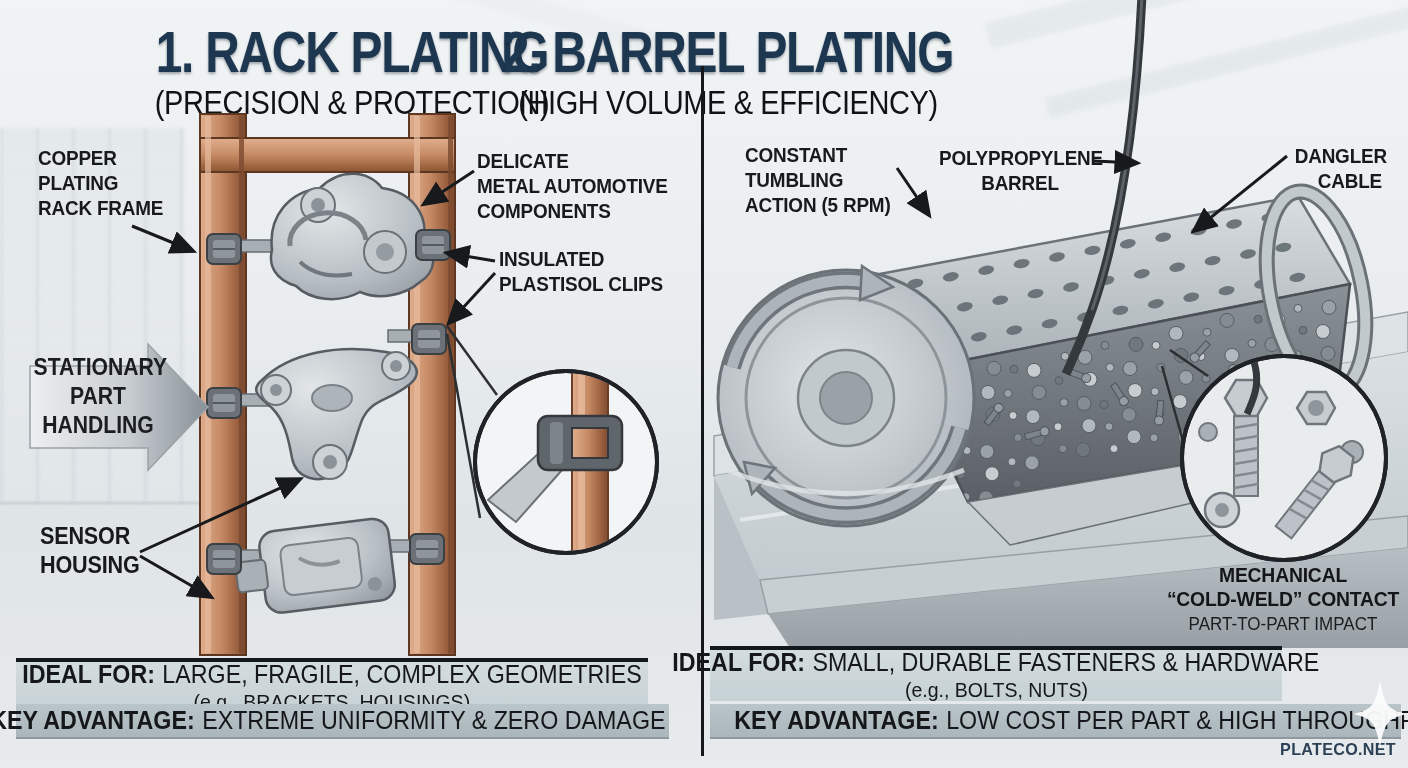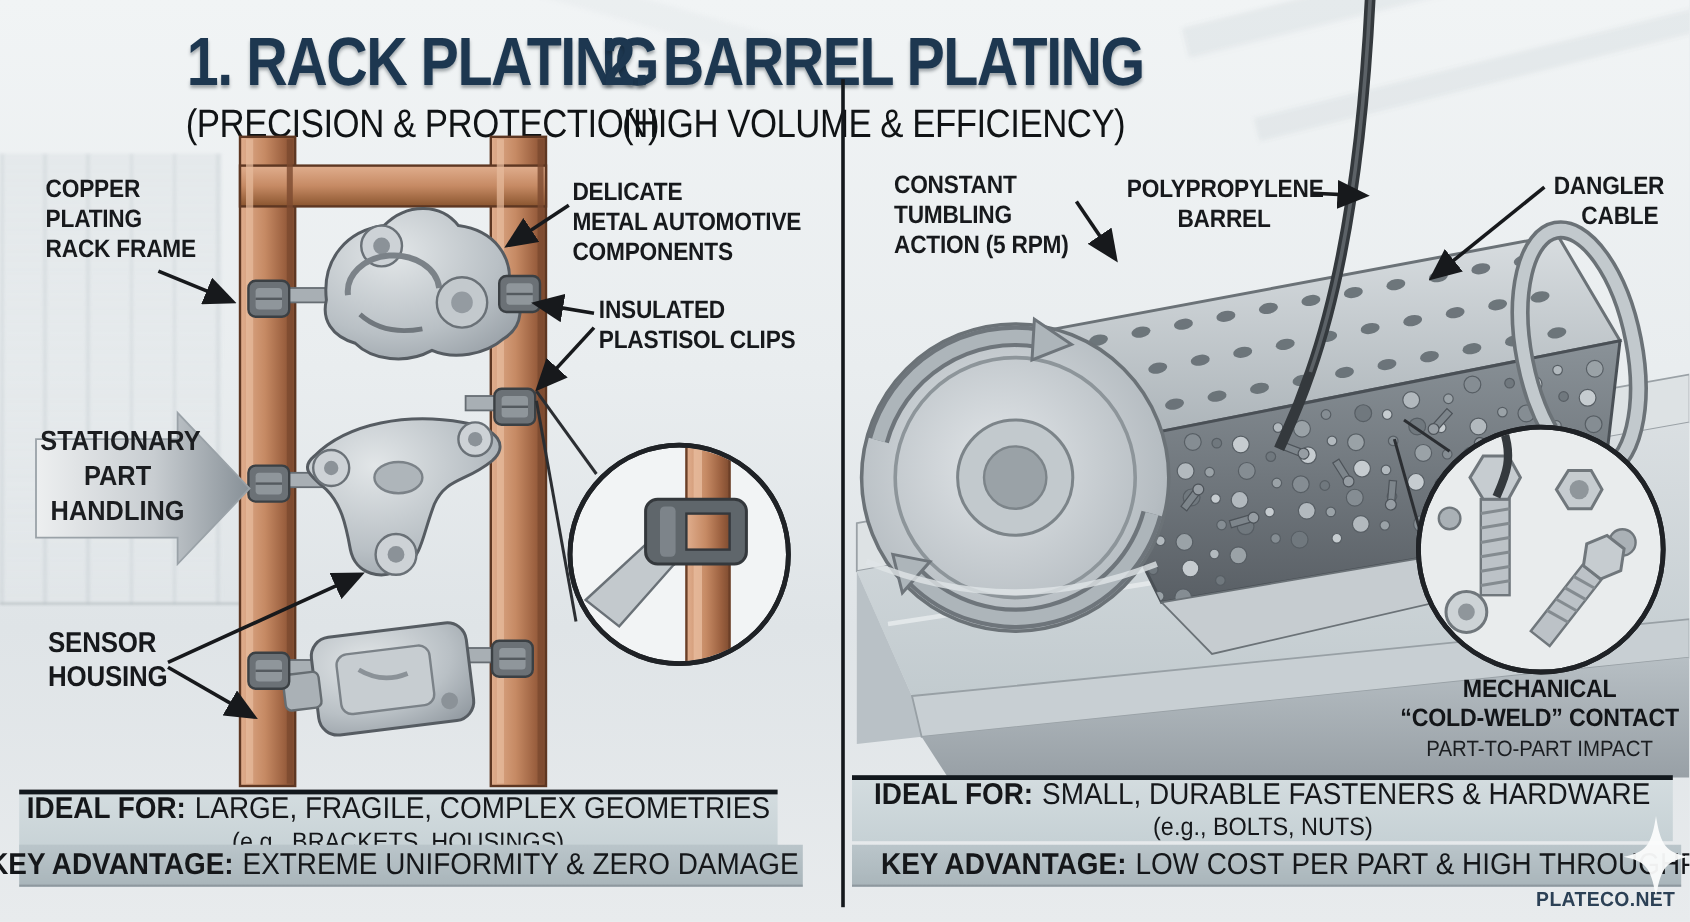--- a/index.html
+++ b/index.html
@@ -532,21 +532,21 @@
       <span class="b">IDEAL FOR:</span><span class="r">LARGE, FRAGILE, COMPLEX GEOMETRIES</span>
     </div>
     <div class="bar-line2">(e.g., BRACKETS, HOUSINGS)</div>
   </div>
   <div class="bar bar-adv" style="left:16px;top:704px;width:653px;height:35px;justify-content:center;">
     <div class="txt">
       <span class="b">KEY ADVANTAGE:</span><span class="r">EXTREME UNIFORMITY &amp; ZERO DAMAGE</span>
     </div>
   </div>
 
-  <div class="bar bar-ideal" style="left:710px;top:646px;width:684px;height:55px;">
+  <div class="bar bar-ideal" style="left:710px;top:646px;width:572px;height:55px;">
     <div class="bar-line1">
       <span class="b">IDEAL FOR:</span><span class="r">SMALL, DURABLE FASTENERS &amp; HARDWARE</span>
     </div>
     <div class="bar-line2">(e.g., BOLTS, NUTS)</div>
   </div>
   <div class="bar bar-adv" style="left:710px;top:704px;width:691px;height:35px;">
     <div class="txt">
       <span class="b">KEY ADVANTAGE:</span><span class="r">LOW COST PER PART &amp; HIGH THROUGHPUT</span>
     </div>
   </div>

